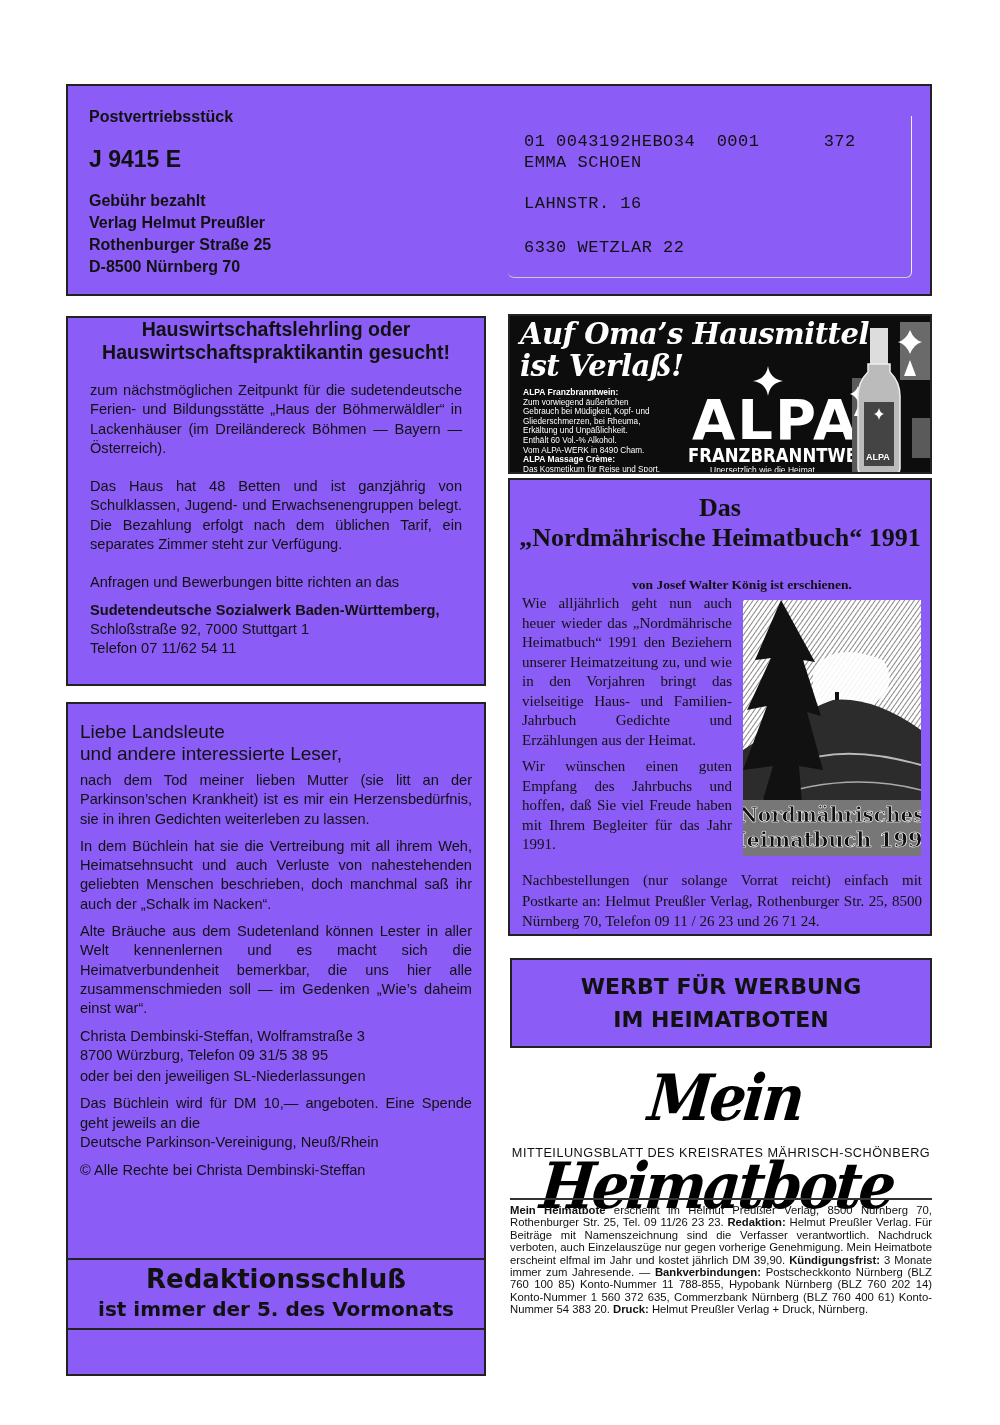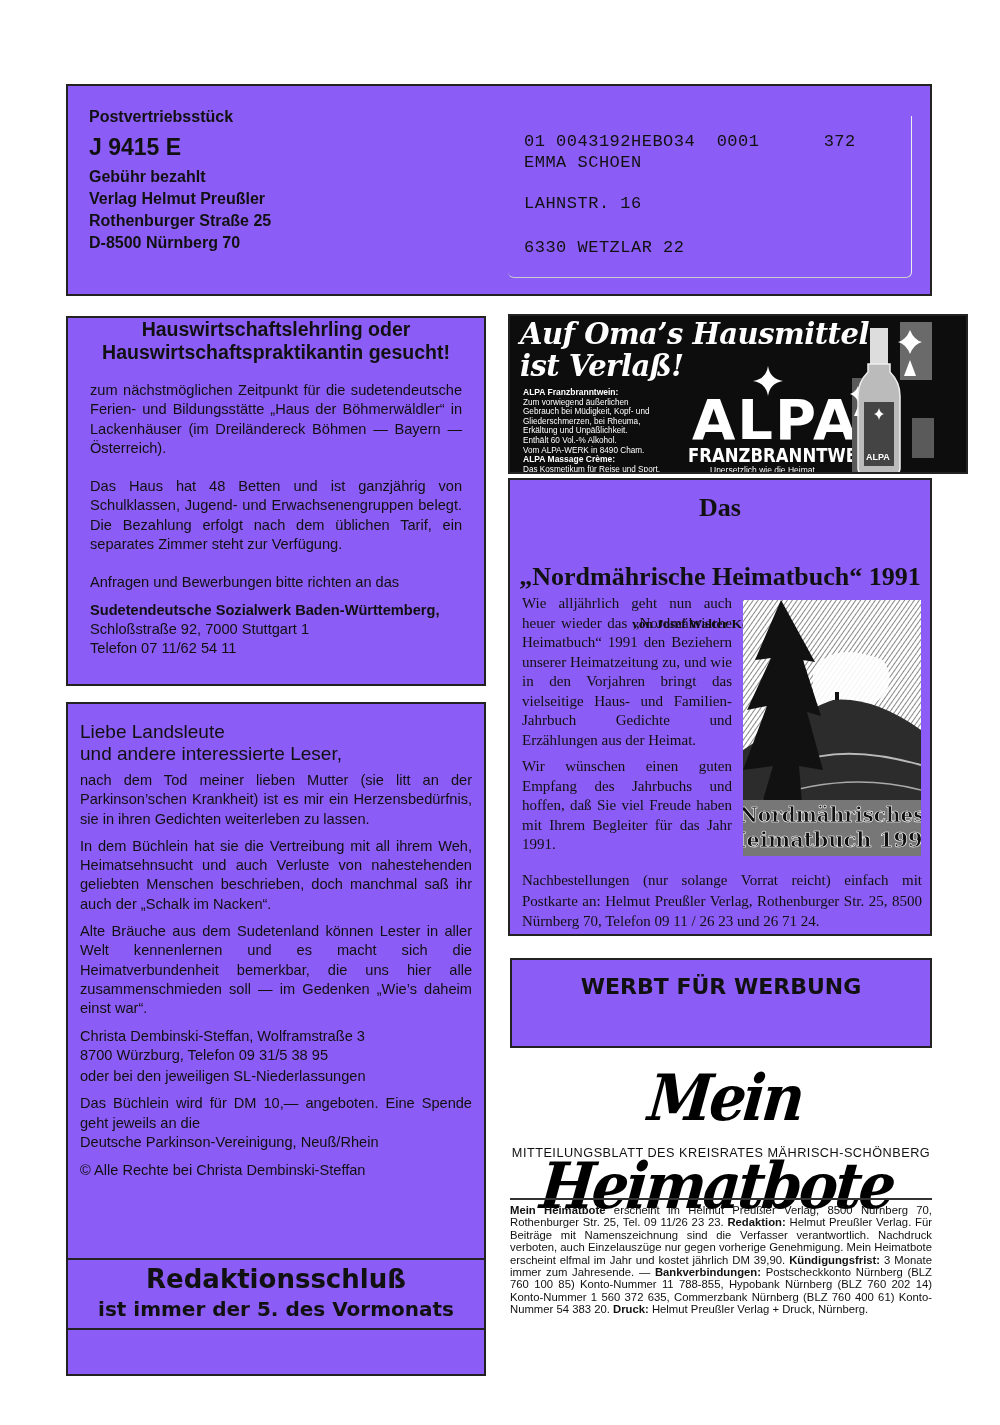--- a/index.html
+++ b/index.html
@@ -4,55 +4,55 @@
 <style>
   * { box-sizing: border-box; margin: 0; padding: 0; }
   html, body { width: 1000px; height: 1425px; background: #ffffff; color: #111; }
   body { position: relative; font-family: "Liberation Sans", sans-serif; }
 
   .box { position: absolute; border: 2px solid #222; background: #8b5cf6; }
 
   
   #address-box { left: 66px; top: 84px; width: 866px; height: 212px; }
   .sender { position: absolute; left: 21px; top: 20px; font-weight: bold; font-size: 16px; line-height: 22px; }
-  .sender .code { font-size: 23px; line-height: 34px; margin: 2px 0; }
+  .sender .code { font-size: 23px; line-height: 34px; margin: 14px 0; }
   .sender div { white-space: nowrap; }
   .label-area { position: absolute; left: 440px; top: 30px; width: 404px; height: 162px; border-bottom: 1px solid #ccc; border-right: 1px solid #eee; border-radius: 0 0 6px 6px; }
   .label-area .ln { position: absolute; left: 16px; font-family: "Liberation Mono", "DejaVu Sans Mono", monospace; font-size: 17px; white-space: pre; letter-spacing: 0.5px; }
 
   
   #job-box { left: 66px; top: 316px; width: 420px; height: 370px; padding: 0 22px; }
   #job-box .title { font-weight: bold; font-size: 19.5px; line-height: 23px; text-align: center; }
   #job-box p { font-size: 14.6px; line-height: 19.3px; text-align: justify; }
 
   
   #letter-box { left: 66px; top: 702px; width: 420px; height: 674px; padding: 0 12px; }
   #letter-box .greet { font-size: 19px; line-height: 22px; margin-top: 17px; }
   #letter-box p { font-size: 14.6px; line-height: 19.3px; text-align: justify; }
 
   
   #deadline-box { left: 66px; top: 1258px; width: 420px; height: 72px; text-align: center; font-family: "DejaVu Sans", sans-serif; font-weight: bold; }
   #deadline-box .l1 { font-size: 26px; line-height: 32px; margin-top: 3px; }
   #deadline-box .l2 { font-size: 20px; line-height: 28px; }
 
   
-  #alpa-ad { position: absolute; left: 508px; top: 314px; width: 460px; height: 160px; background: #0d0d0d; color: #fff; overflow: hidden; border: 2px solid #222; }
+  #alpa-ad { position: absolute; left: 508px; top: 314px; width: 424px; height: 160px; background: #0d0d0d; color: #fff; overflow: hidden; border: 2px solid #222; }
   #alpa-ad .slogan { position: absolute; left: 10px; top: 2px; font-family: "DejaVu Serif", serif; font-weight: bold; font-style: italic; font-size: 29px; line-height: 32px; letter-spacing: -0.5px; }
   #alpa-ad .info { position: absolute; left: 13px; top: 72px; font-size: 8.2px; line-height: 9.6px; }
   #alpa-ad .info b { font-size: 8.5px; }
   #alpa-ad .star { position: absolute; left: 243px; top: 50px; width: 30px; height: 30px; }
   #alpa-ad .brand { position: absolute; left: 182px; top: 76px; font-family: "DejaVu Sans", sans-serif; font-weight: bold; font-size: 56px; line-height: 56px; letter-spacing: 2px; }
   #alpa-ad .product { position: absolute; left: 178px; top: 130px; font-family: "DejaVu Sans", sans-serif; font-weight: bold; font-size: 16.5px; line-height: 16px; transform: scaleY(1.2); transform-origin: left top; }
   #alpa-ad .tag { position: absolute; left: 200px; top: 149px; font-size: 8.5px; line-height: 10px; }
   #alpa-ad .bottle { position: absolute; left: 340px; top: 2px; width: 84px; height: 156px; }
 
   
   #book-box { left: 508px; top: 478px; width: 424px; height: 458px; font-family: "Liberation Serif", serif; }
   #book-box .t1 { text-align: center; font-weight: bold; font-size: 26px; line-height: 28px; margin-top: 14px; }
-  #book-box .t2 { text-align: center; font-weight: bold; font-size: 26px; line-height: 32px; white-space: nowrap; margin-top: 39px; }
+  #book-box .t2 { text-align: center; font-weight: bold; font-size: 26px; line-height: 32px; white-space: nowrap; }
   #book-box .t3 { text-align: center; font-weight: bold; font-size: 13.5px; line-height: 18px; margin-top: 22px; padding-left: 44px; }
   #book-box .col { position: absolute; left: 12px; top: 114px; width: 210px; font-size: 15px; line-height: 19.5px; text-align: justify; }
   #book-box .col p + p { margin-top: 7px; }
   #book-box .cover { position: absolute; left: 233px; top: 120px; width: 178px; height: 256px; background: #555; overflow: hidden; }
   #book-box .foot { position: absolute; left: 12px; top: 390px; width: 400px; font-size: 15px; line-height: 20.5px; text-align: justify; }
 
   
   #promo-box { left: 510px; top: 958px; width: 422px; height: 90px; text-align: center; font-family: "DejaVu Sans", sans-serif; font-weight: bold; font-size: 22px; line-height: 33px; padding-top: 10px; }
 
   
@@ -180,20 +180,21 @@
       <rect x="0" y="200" width="178" height="56" fill="#777"></rect>
       <text x="89" y="222" text-anchor="middle" font-family="DejaVu Serif, serif" font-weight="bold" font-size="20" fill="#111" stroke="#fff" stroke-width="0.6">Nordmährisches</text>
       <text x="89" y="247" text-anchor="middle" font-family="DejaVu Serif, serif" font-weight="bold" font-size="21" fill="#111" stroke="#fff" stroke-width="0.6">Heimatbuch 1991</text>
     </svg>
   </div>
   <div class="foot">Nachbestellungen (nur solange Vorrat reicht) einfach mit Postkarte an: Helmut Preußler Verlag, Rothenburger Str. 25, 8500 Nürnberg 70, Telefon 09 11 / 26 23 und 26 71 24.</div>
 </div>
 
 <div class="box" id="promo-box">
   <div>WERBT FÜR WERBUNG</div>
+  <div>IM HEIMATBOTEN</div>
 </div>
 
 <div id="masthead">
   <div class="logo">Mein Heimatbote</div>
   <div class="sub">MITTEILUNGSBLATT DES KREISRATES MÄHRISCH-SCHÖNBERG</div>
 </div>
 <div class="rule"></div>
 
 <div id="impressum">
   <b>Mein Heimatbote</b><span> erscheint im Helmut Preußler Verlag, 8500 Nürnberg 70, Rothenburger Str. 25, Tel. 09 11/26 23 23. </span><b>Redaktion:</b><span> Helmut Preußler Verlag. Für Beiträge mit Namenszeichnung sind die Verfasser verantwortlich. Nachdruck verboten, auch Einzelauszüge nur gegen vorherige Genehmigung. Mein Heimatbote erscheint elfmal im Jahr und kostet jährlich DM 39,90. </span><b>Kündigungsfrist:</b><span> 3 Monate immer zum Jahresende. — </span><b>Bankverbindungen:</b><span> Postscheckkonto Nürnberg (BLZ 760 100 85) Konto-Nummer 11 788-855, Hypobank Nürnberg (BLZ 760 202 14) Konto-Nummer 1 560 372 635, Commerzbank Nürnberg (BLZ 760 400 61) Konto-Nummer 54 383 20. </span><b>Druck:</b><span> Helmut Preußler Verlag + Druck, Nürnberg.</span>

